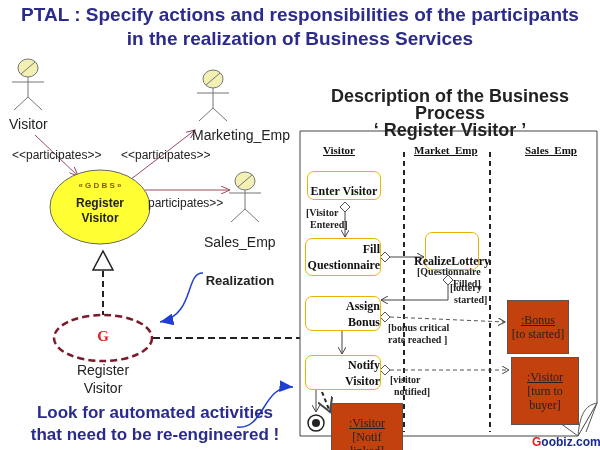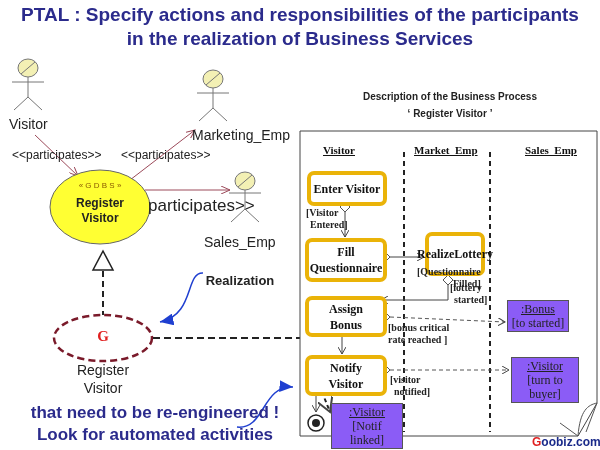--- a/index.html
+++ b/index.html
@@ -1,23 +1,23 @@
 <!DOCTYPE html>
 <html><head>
 <meta charset="utf-8">
 <style>
   html,body{margin:0;padding:0;background:#fff;}
   body{width:600px;height:450px;position:relative;overflow:hidden;font-family:"Liberation Sans",sans-serif;}
   .abs{position:absolute;}
   .title{left:0;width:600px;text-align:center;color:#2b2b8c;font-weight:bold;font-size:19px;line-height:22px;}
   .sans{font-family:"Liberation Sans",sans-serif;color:#222;}
   svg{position:absolute;left:0;top:0;}
-  .act{position:absolute;border:4px solid #eab308;border-radius:7px;background:#fff;font-family:"Liberation Serif",serif;font-weight:bold;font-size:12px;text-align:center;display:flex;align-items:center;justify-content:center;line-height:16px;color:#111;}
+  .act{position:absolute;border:1px solid #eab308;border-radius:7px;background:#fff;font-family:"Liberation Serif",serif;font-weight:bold;font-size:12px;text-align:center;display:flex;align-items:flex-end;justify-content:center;line-height:16px;color:#111;}
   .guard{position:absolute;font-family:"Liberation Serif",serif;font-weight:bold;font-size:10px;line-height:12px;color:#222;}
-  .obj{position:absolute;border:1px solid #555;background:#8b5cf6;font-family:"Liberation Serif",serif;font-size:12px;text-align:center;line-height:14px;color:#222;padding:1px 2px;}
+  .obj{position:absolute;border:1px solid #555;background:#c2410c;font-family:"Liberation Serif",serif;font-size:12px;text-align:center;line-height:14px;color:#222;padding:12px 2px;}
   .obj .on{text-decoration:underline;display:block;}
   .lane{position:absolute;font-family:"Liberation Serif",serif;font-weight:bold;font-size:11px;text-decoration:underline;color:#111;}
 </style>
 </head>
 <body>
 
 <div class="abs title" style="top:4px;">PTAL : Specify actions and responsibilities of the participants</div>
 <div class="abs title" style="top:28px;">in the realization of Business Services</div>
 
 <svg width="600" height="450">
@@ -106,39 +106,39 @@
   <circle cx="316" cy="423" r="8" fill="#fff" stroke="#222" stroke-width="1.5"></circle>
   <circle cx="316" cy="423" r="4" fill="#222"></circle>
 </svg>
 
 <div class="abs sans" style="left:9px;top:116px;font-size:14px;">Visitor</div>
 <div class="abs sans" style="left:192px;top:127px;font-size:14px;">Marketing_Emp</div>
 <div class="abs sans" style="left:204px;top:234px;font-size:14px;">Sales_Emp</div>
 
 <div class="abs sans" style="left:12px;top:148px;font-size:12px;">&lt;&lt;participates&gt;&gt;</div>
 <div class="abs sans" style="left:121px;top:148px;font-size:12px;">&lt;&lt;participates&gt;&gt;</div>
-<div class="abs sans" style="left:148px;top:196px;font-size:17px;">participates&gt;&gt;</div>
+<div class="abs sans" style="left:148px;top:196px;font-size:12px;">participates&gt;&gt;</div>
 
-<div class="abs" style="left:50px;top:181px;width:100px;text-align:center;font-size:8px;color:#8a5a00;font-weight:normal;">« G D B S »</div>
+<div class="abs" style="left:50px;top:181px;width:100px;text-align:center;font-size:8px;color:#8a5a00;font-weight:bold;">« G D B S »</div>
 <div class="abs" style="left:50px;top:196px;width:100px;text-align:center;font-size:12px;font-weight:bold;color:#222;">Register</div>
 <div class="abs" style="left:50px;top:211px;width:100px;text-align:center;font-size:12px;font-weight:bold;color:#222;">Visitor</div>
 
 <div class="abs" style="left:93px;top:328px;width:20px;text-align:center;font-family:'Liberation Serif',serif;font-weight:bold;font-size:15px;color:#e02020;">G</div>
 <div class="abs sans" style="left:53px;top:362px;width:100px;text-align:center;font-size:14px;">Register</div>
 <div class="abs sans" style="left:53px;top:380px;width:100px;text-align:center;font-size:14px;">Visitor</div>
 
 <div class="abs" style="left:195px;top:272px;width:90px;text-align:center;font-weight:bold;font-size:13px;color:#222;line-height:18px;">
   <div>Realization</div>
 </div>
 <div class="abs" style="left:0;top:402px;width:310px;text-align:center;font-weight:bold;font-size:17px;color:#2b2b8c;line-height:22px;">
+  <div>Look for automated activities</div>
   <div>that need to be re-engineered !</div>
-  <div>Look for automated activities</div>
 </div>
 
-<div class="abs" style="left:300px;top:88px;width:300px;text-align:center;font-weight:bold;font-size:10px;color:#222;line-height:17px;">
+<div class="abs" style="left:300px;top:88px;width:300px;text-align:center;font-weight:bold;font-size:18px;color:#222;line-height:17px;">
   <div>Description of the Business Process</div>
   <div>‘ Register Visitor ’</div>
 </div>
 
 <div class="lane" style="left:323px;top:144px;">Visitor</div>
 <div class="lane" style="left:414px;top:144px;">Market_Emp</div>
 <div class="lane" style="left:525px;top:144px;">Sales_Emp</div>
 
 <div class="act" style="left:307px;top:171px;width:72px;height:27px;">
     <span>Enter Visitor</span>

